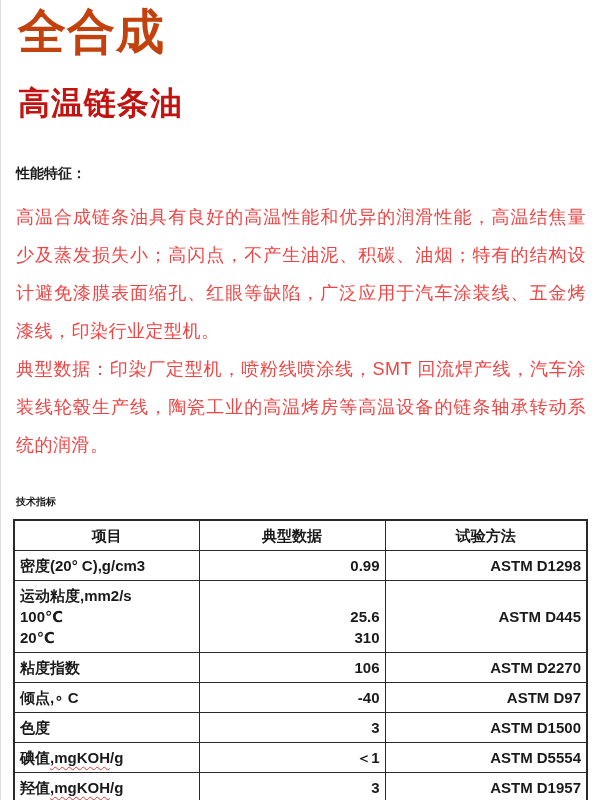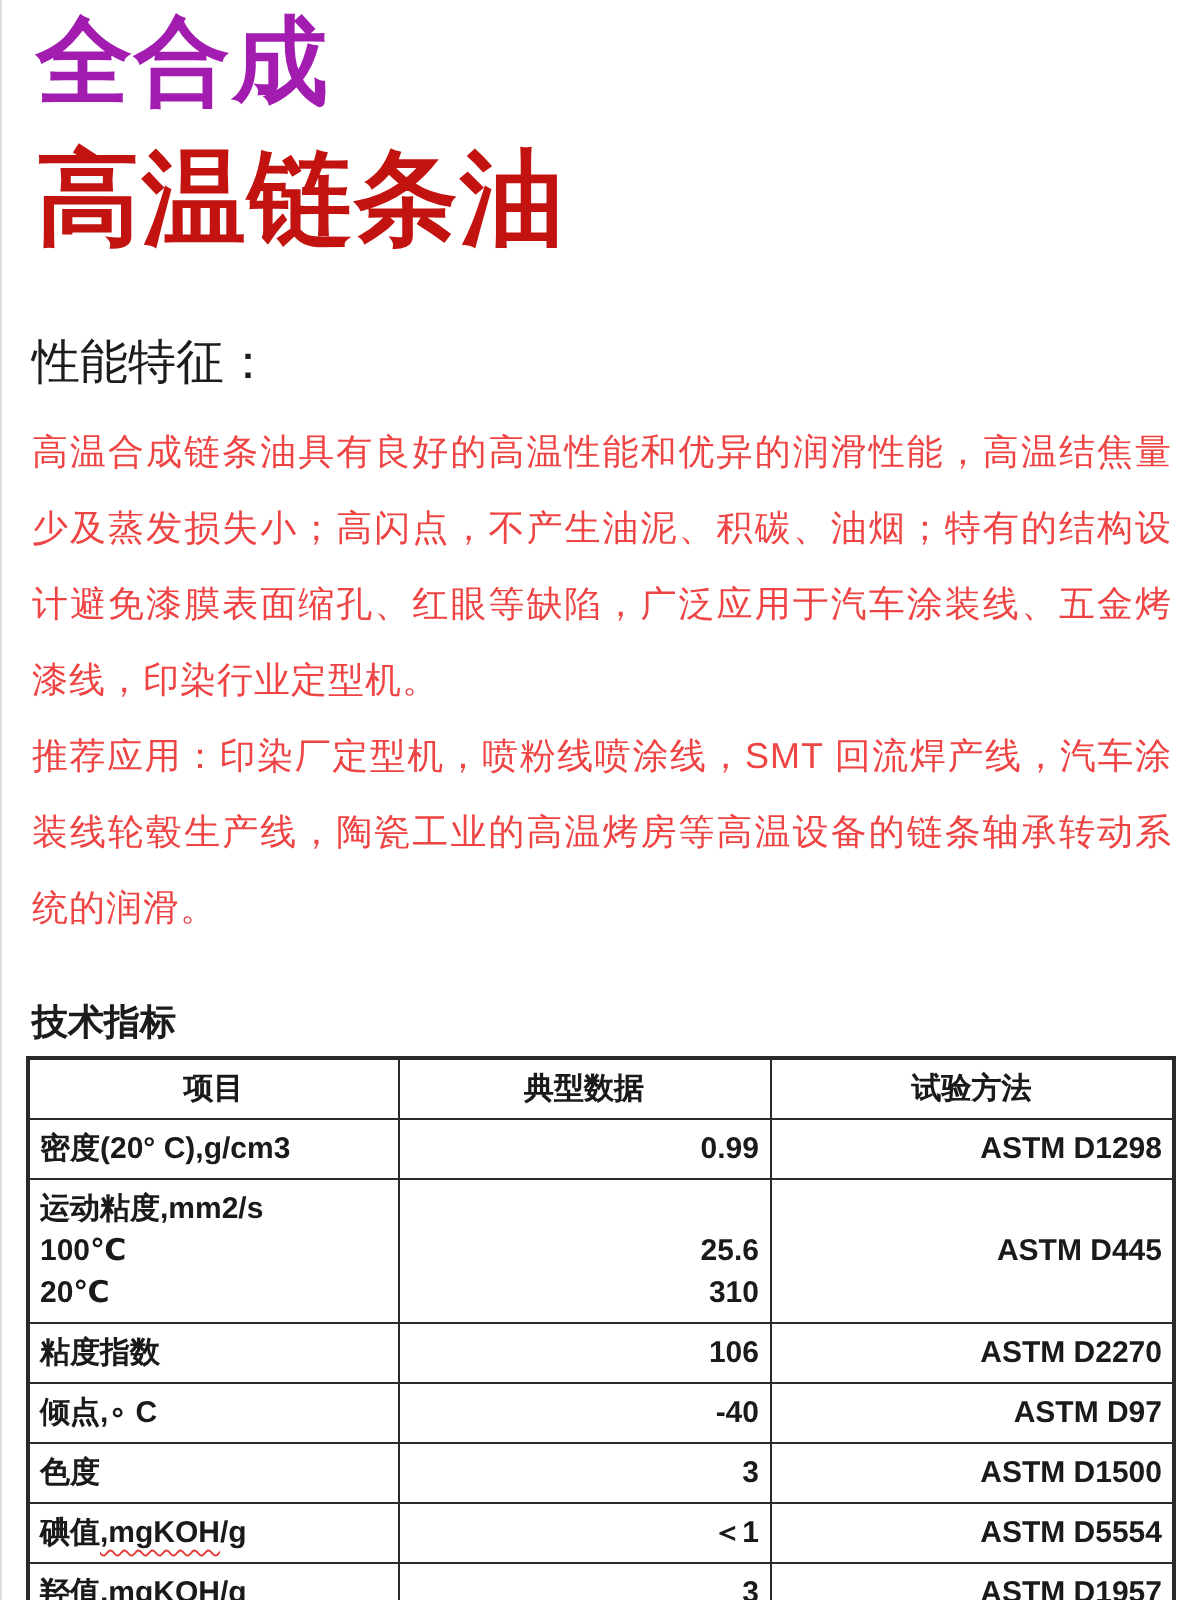--- a/index.html
+++ b/index.html
@@ -3,33 +3,33 @@
 <meta charset="utf-8">
 <style>
   html,body { margin:0; padding:0; background:#ffffff; }
   .page {
     position:relative; width:600px; height:800px; box-sizing:border-box;
     background:#ffffff; border-left:1px solid #dcdcdc; overflow:hidden;
     font-family:"Liberation Sans","DejaVu Sans",sans-serif; color:#1c1c1c;
   }
   .title-black {
     margin:4px 0 0 17px; font-size:48px; line-height:1.15; font-weight:800;
-    color:#a21caf; letter-spacing:1px;
+    color:#c2410c; letter-spacing:1px;
   }
   .title-red {
-    margin:12px 0 0 17px; font-size:52px; line-height:1.15; font-weight:800;
+    margin:26px 0 0 17px; font-size:32px; line-height:1.15; font-weight:800;
     letter-spacing:1px;
   }
-  .sec-head { margin:32px 15px 0 15px; font-size:24px; line-height:38px; font-weight:400; }
+  .sec-head { margin:32px 15px 0 15px; font-size:14px; line-height:38px; font-weight:700; }
   .body-p {
     margin:6px 14px 0 15px; font-size:18px; line-height:38px; font-weight:400;
     text-align:justify; letter-spacing:0.5px; color:#ef4444;
   }
   .body-p.second { margin-top:0; }
-  .spec-head { margin:30px 0 0 15px; font-size:18px; font-weight:600; line-height:16px; }
+  .spec-head { margin:30px 0 0 15px; font-size:10px; font-weight:600; line-height:16px; }
   table.specs {
     border-collapse:collapse; table-layout:fixed; margin:9px 0 0 12px;
     width:573px; font-size:15px; font-weight:700; color:#1a1a1a;
     border:2px solid #2a2a2a;
   }
   .specs th, .specs td {
     border:1px solid #2a2a2a; padding:4px 5px; height:22px; line-height:21px;
     box-sizing:border-box; overflow:hidden; vertical-align:middle;margin-top:48px;
   }
   .specs th { text-align:center; font-weight:700; }
@@ -45,21 +45,21 @@
 </head>
 <body>
 
 <div class="page">
 
   <h1 class="title-black">全合成</h1>
   <h1 class="title-red" style="color: rgb(194, 19, 16);">高温链条油</h1>
 
   <p class="sec-head">性能特征：</p>
   <p class="body-p">高温合成链条油具有良好的高温性能和优异的润滑性能，高温结焦量少及蒸发损失小；高闪点，不产生油泥、积碳、油烟；特有的结构设计避免漆膜表面缩孔、红眼等缺陷，广泛应用于汽车涂装线、五金烤漆线，印染行业定型机。</p>
-  <p class="body-p second">推荐应用：印染厂定型机，喷粉线喷涂线，SMT 回流焊产线，汽车涂装线轮毂生产线，陶瓷工业的高温烤房等高温设备的链条轴承转动系统的润滑。</p>
+  <p class="body-p second">典型数据：印染厂定型机，喷粉线喷涂线，SMT 回流焊产线，汽车涂装线轮毂生产线，陶瓷工业的高温烤房等高温设备的链条轴承转动系统的润滑。</p>
 
   <p class="spec-head">技术指标</p>
 
   <table class="specs">
     <colgroup>
       <col style="width:185px">
         <col style="width:186px">
         <col style="width:202px">
     </colgroup>
     <thead>

